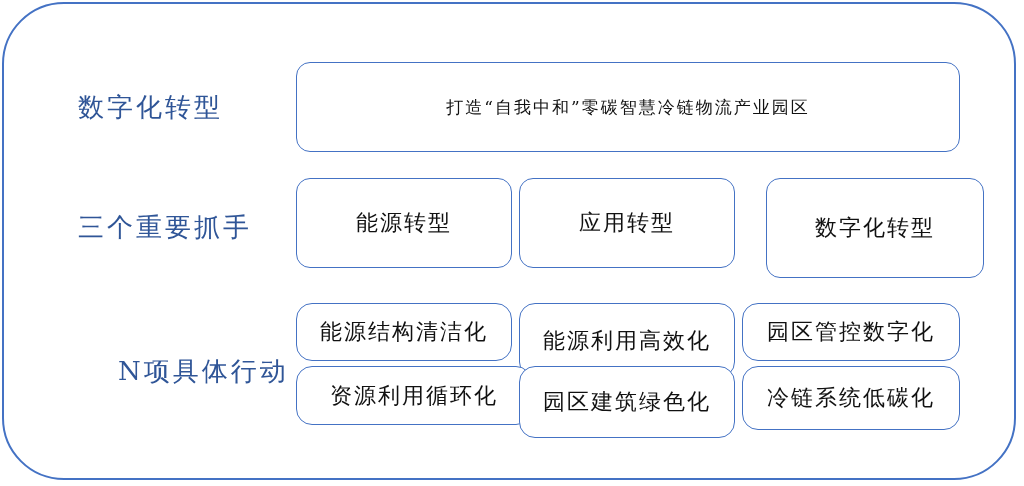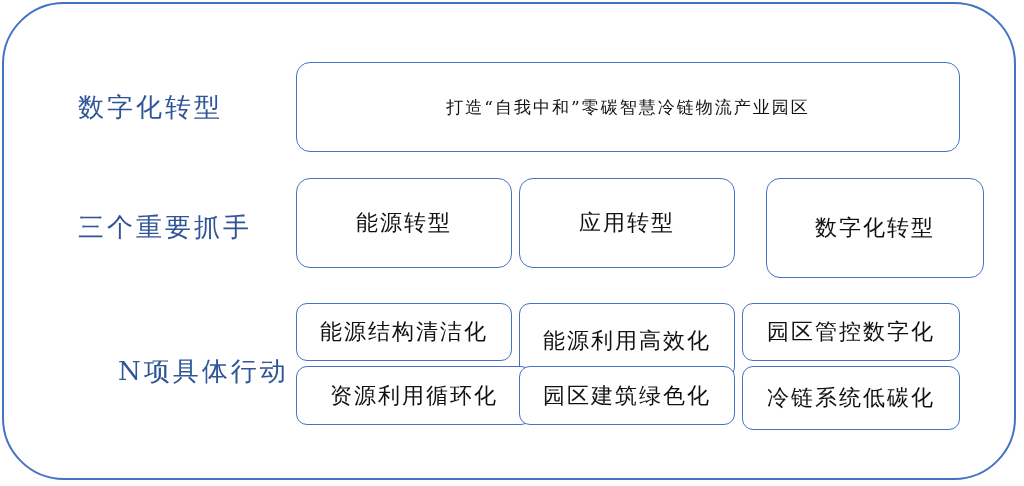--- a/index.html
+++ b/index.html
@@ -40,21 +40,21 @@
       background: #ffffff;
       display: flex;
       align-items: center;
       justify-content: center;
       color: #111111;
       letter-spacing: 2px;
       white-space: nowrap;
     }
     .box.lg { font-size: 17px; }
     .box.md { font-size: 22px; }
-    .box.sm { font-size: 22px; border-radius: 11px; }
+    .box.sm { font-size: 22px; border-radius: 16px; }
   </style>
 </head>
 <body>
 
 <div class="frame"></div>
 
 <div class="row-label" style="left:78px; top:94px;">数字化转型</div>
 <div class="box lg" style="left:296px; top:62px; width:664px; height:90px;">
   <span>打造“自我中和”零碳智慧冷链物流产业园区</span>
 </div>
@@ -78,18 +78,18 @@
 <div class="box sm" style="left:519px; top:303px; width:216px; height:75px;text-align:center;">
   <span>能源利用高效化</span>
 </div>
 <div class="box sm" style="left:742px; top:303px; width:218px; height:58px;">
   <span>园区管控数字化</span>
 </div>
 
 <div class="box sm" style="left:296px; top:366px; width:236px; height:59px;">
   <span>资源利用循环化</span>
 </div>
-<div class="box sm" style="left:519px; top:366px; width:216px; height:59px;">
+<div class="box sm" style="left:519px; top:366px; width:216px; height:72px;">
   <span>园区建筑绿色化</span>
 </div>
 <div class="box sm" style="left:742px; top:366px; width:218px; height:64px;">
   <span>冷链系统低碳化</span>
 </div>
 
 </body></html>

